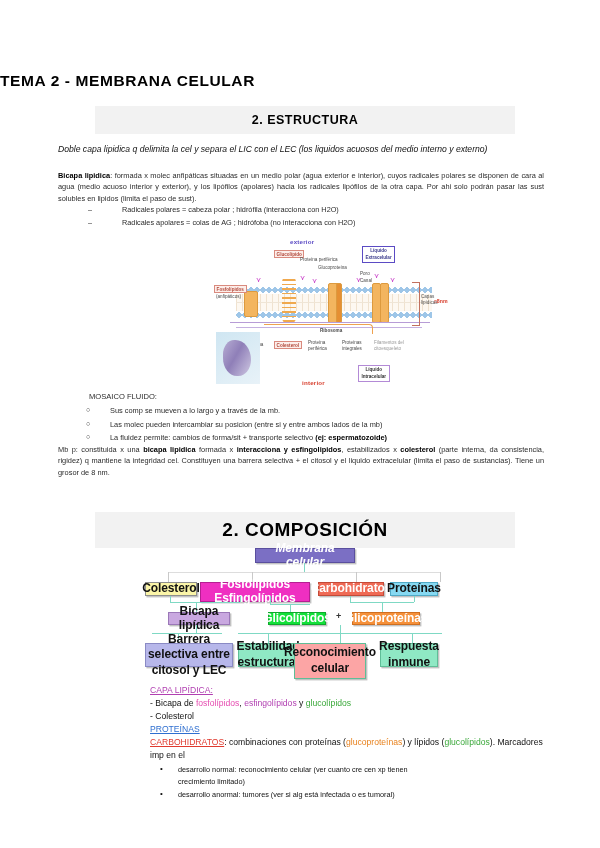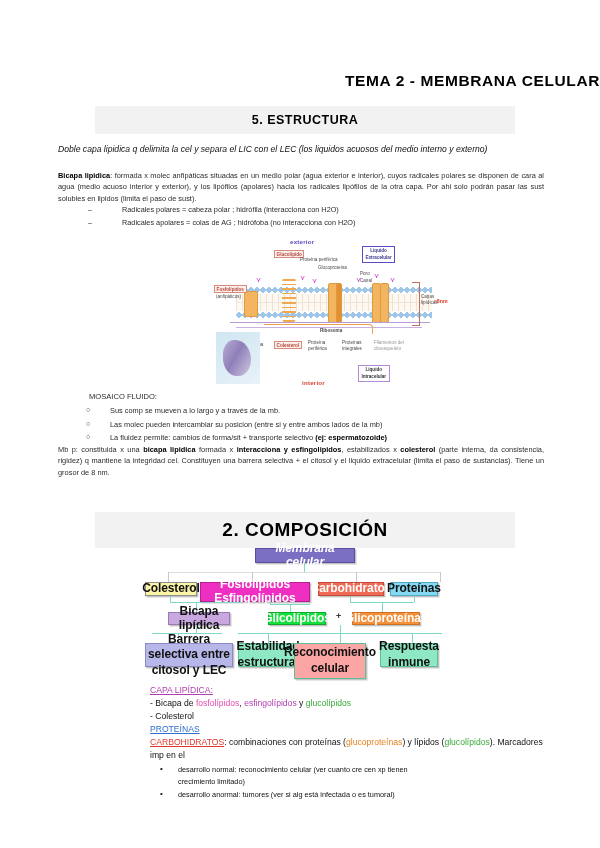--- a/index.html
+++ b/index.html
@@ -8,21 +8,21 @@
     background:#ffffff;
     font-family:"Liberation Sans", sans-serif;
     color:#000;
     overflow:hidden;
     position:relative;
   }
   .page{position:relative;width:600px;height:848px;}
 
   
   .doc-title{
-    text-align:right;
+    text-align:left;
     font-size:15.5px;
     font-weight:bold;
     letter-spacing:.6px;
     margin:0;
     position:absolute;top:72px;left:0;right:0;
   }
   .section-band{
     position:absolute;left:95px;width:420px;
     background:#f2f2f2;
     text-align:center;
@@ -194,21 +194,21 @@
   .notes ul li .bd{position:absolute;left:10px;top:-1px;font-size:8px;}
   .notes .sub{padding-left:28px;font-size:7.3px;}
 </style>
 </head>
 <body>
 
 <div class="page">
 
   <h1 class="doc-title">TEMA 2 - MEMBRANA CELULAR</h1>
 
-  <div class="section-band" id="band1">5. ESTRUCTURA</div>
+  <div class="section-band" id="band1">2. ESTRUCTURA</div>
 
   <div class="intro">Doble capa lipidica q delimita la cel y separa el LIC con el LEC (los liquidos acuosos del medio interno y externo)</div>
 
   <div class="para" style="top:170px;">
     <b>Bicapa lipidica</b><span>: formada x molec anfipáticas situadas en un medio polar (agua exterior e interior), cuyos radicales polares se disponen de cara al agua (medio acuoso interior y exterior), y los lipófilos (apolares) hacia los radicales lipófilos de la otra capa. Por ahi solo podrán pasar las sust solubles en lipidos (limita el paso de sust).</span>
   </div>
 
   <ul class="dashlist" style="top:204px;">
     <li><span class="dash">–</span><span>Radicales polares = cabeza polar ; hidrófila (interacciona con H2O)</span></li>
     <li><span class="dash">–</span><span>Radicales apolares = colas de AG ; hidrófoba (no interacciona con H2O)</span></li>

